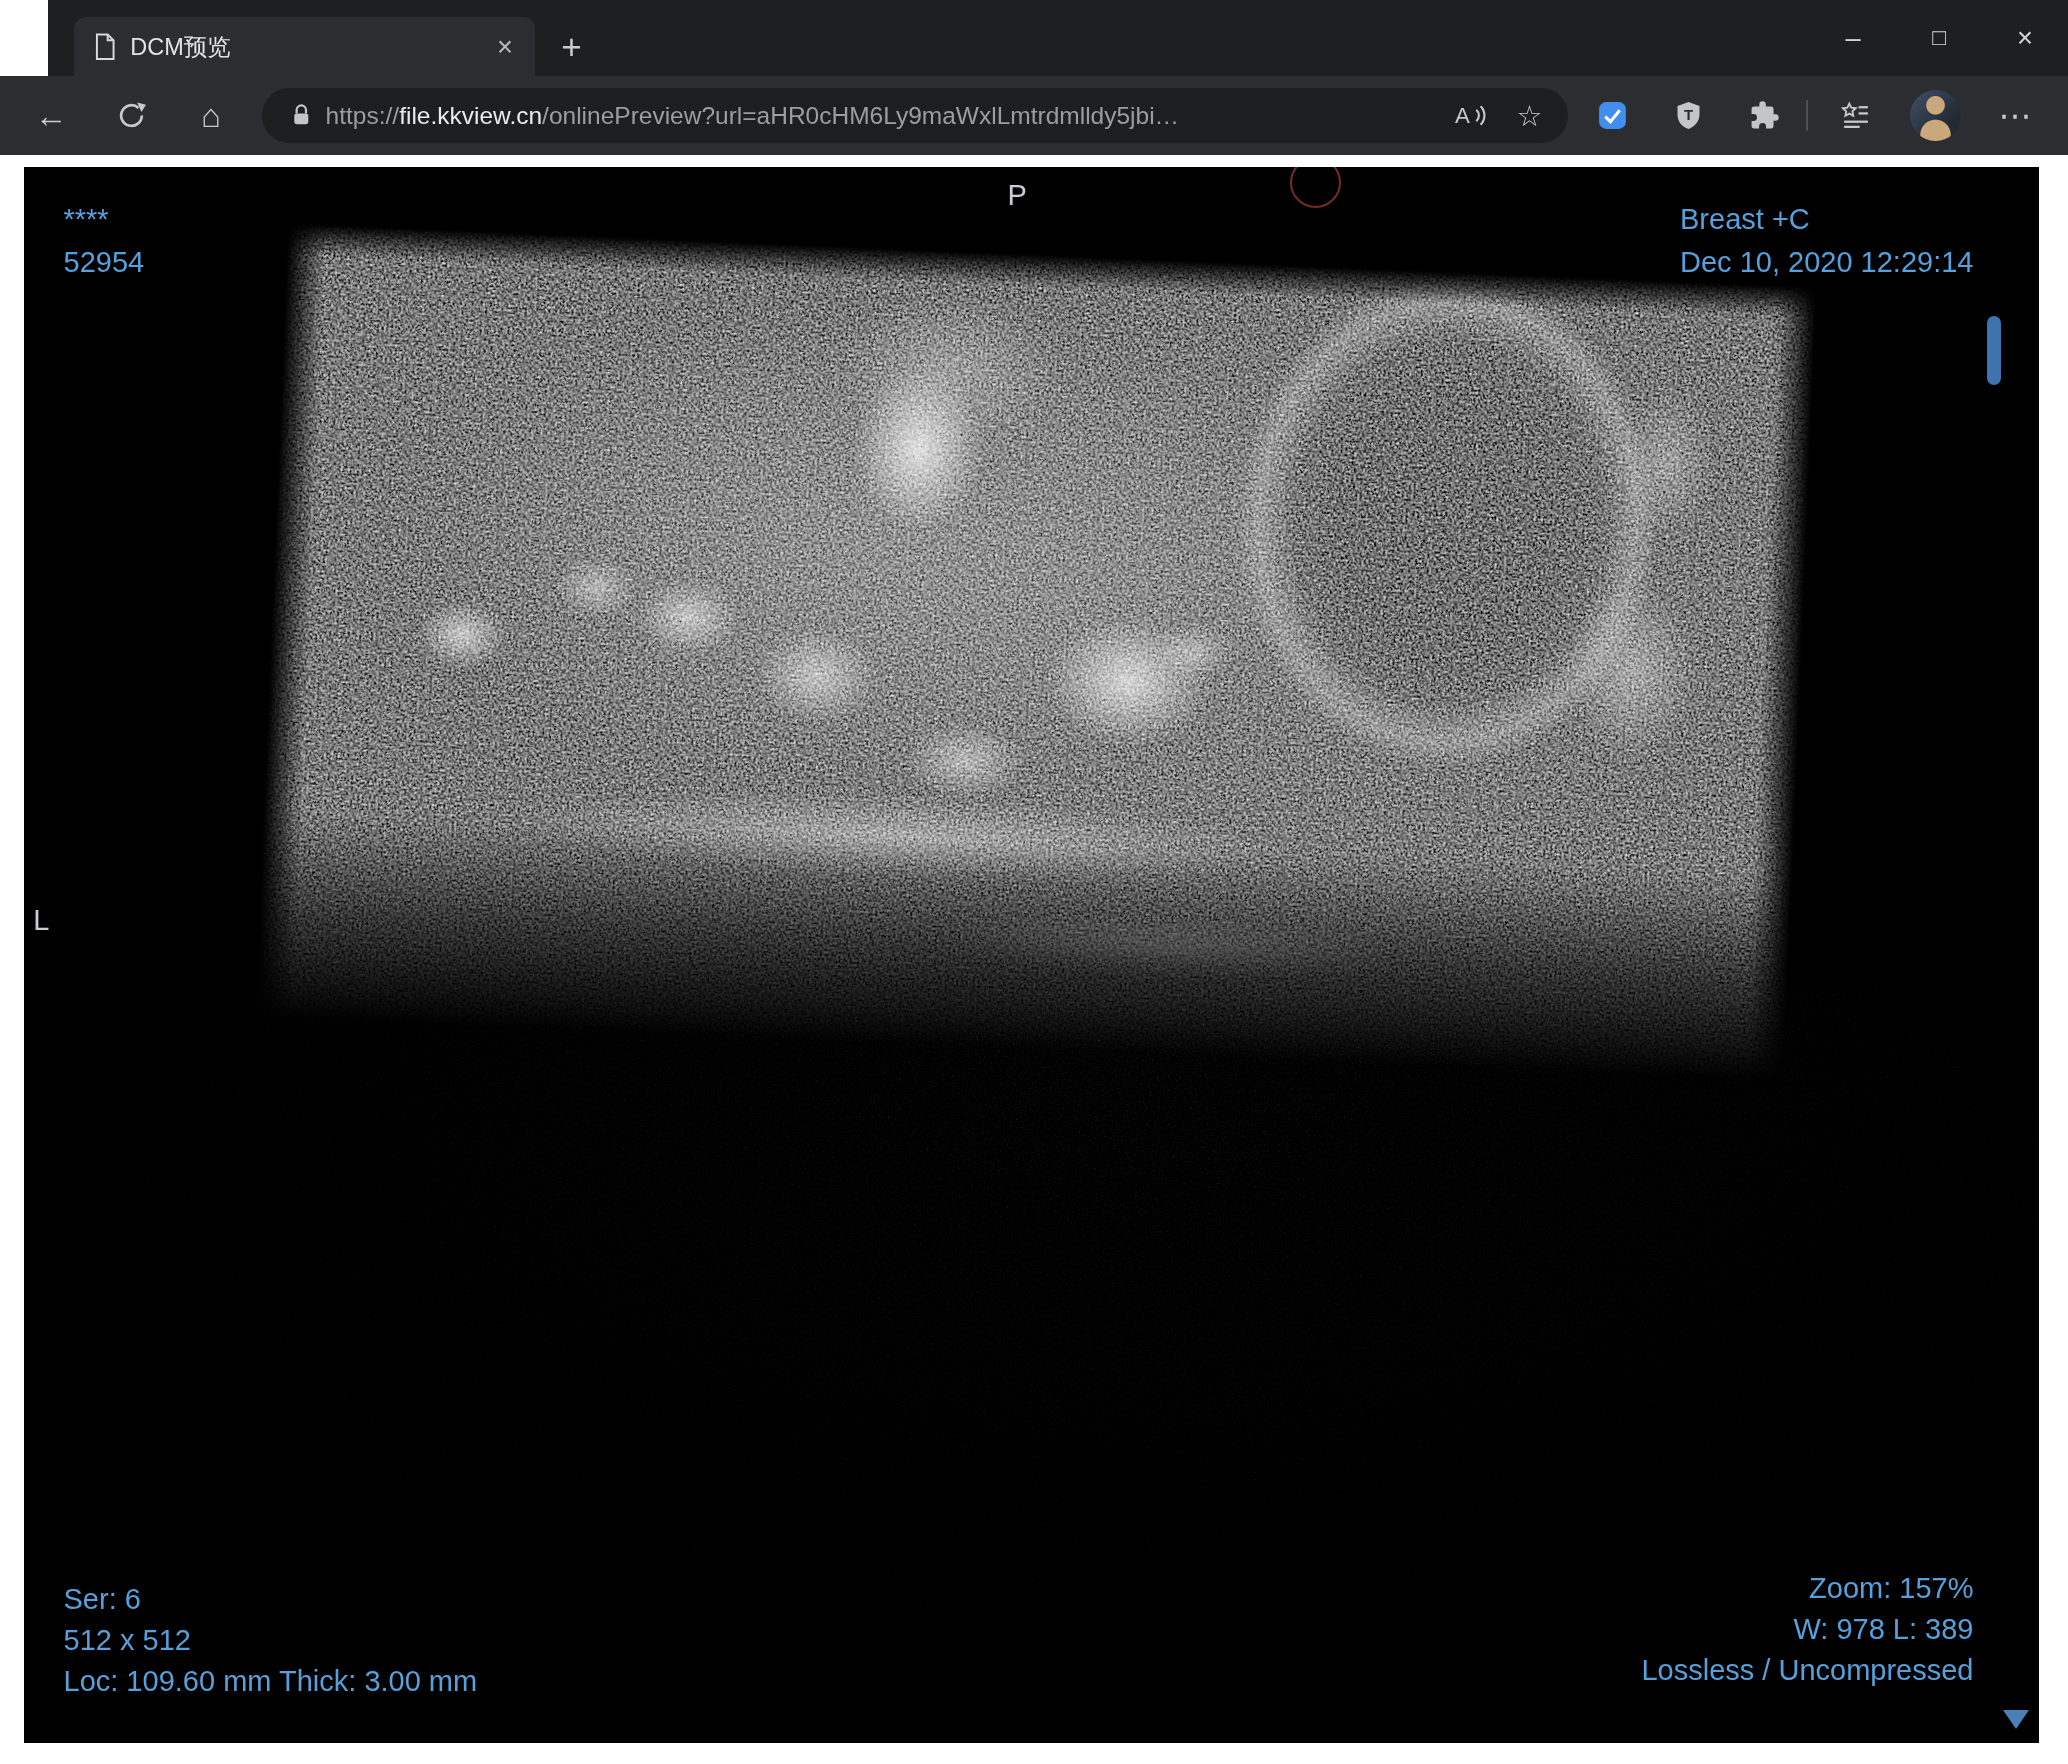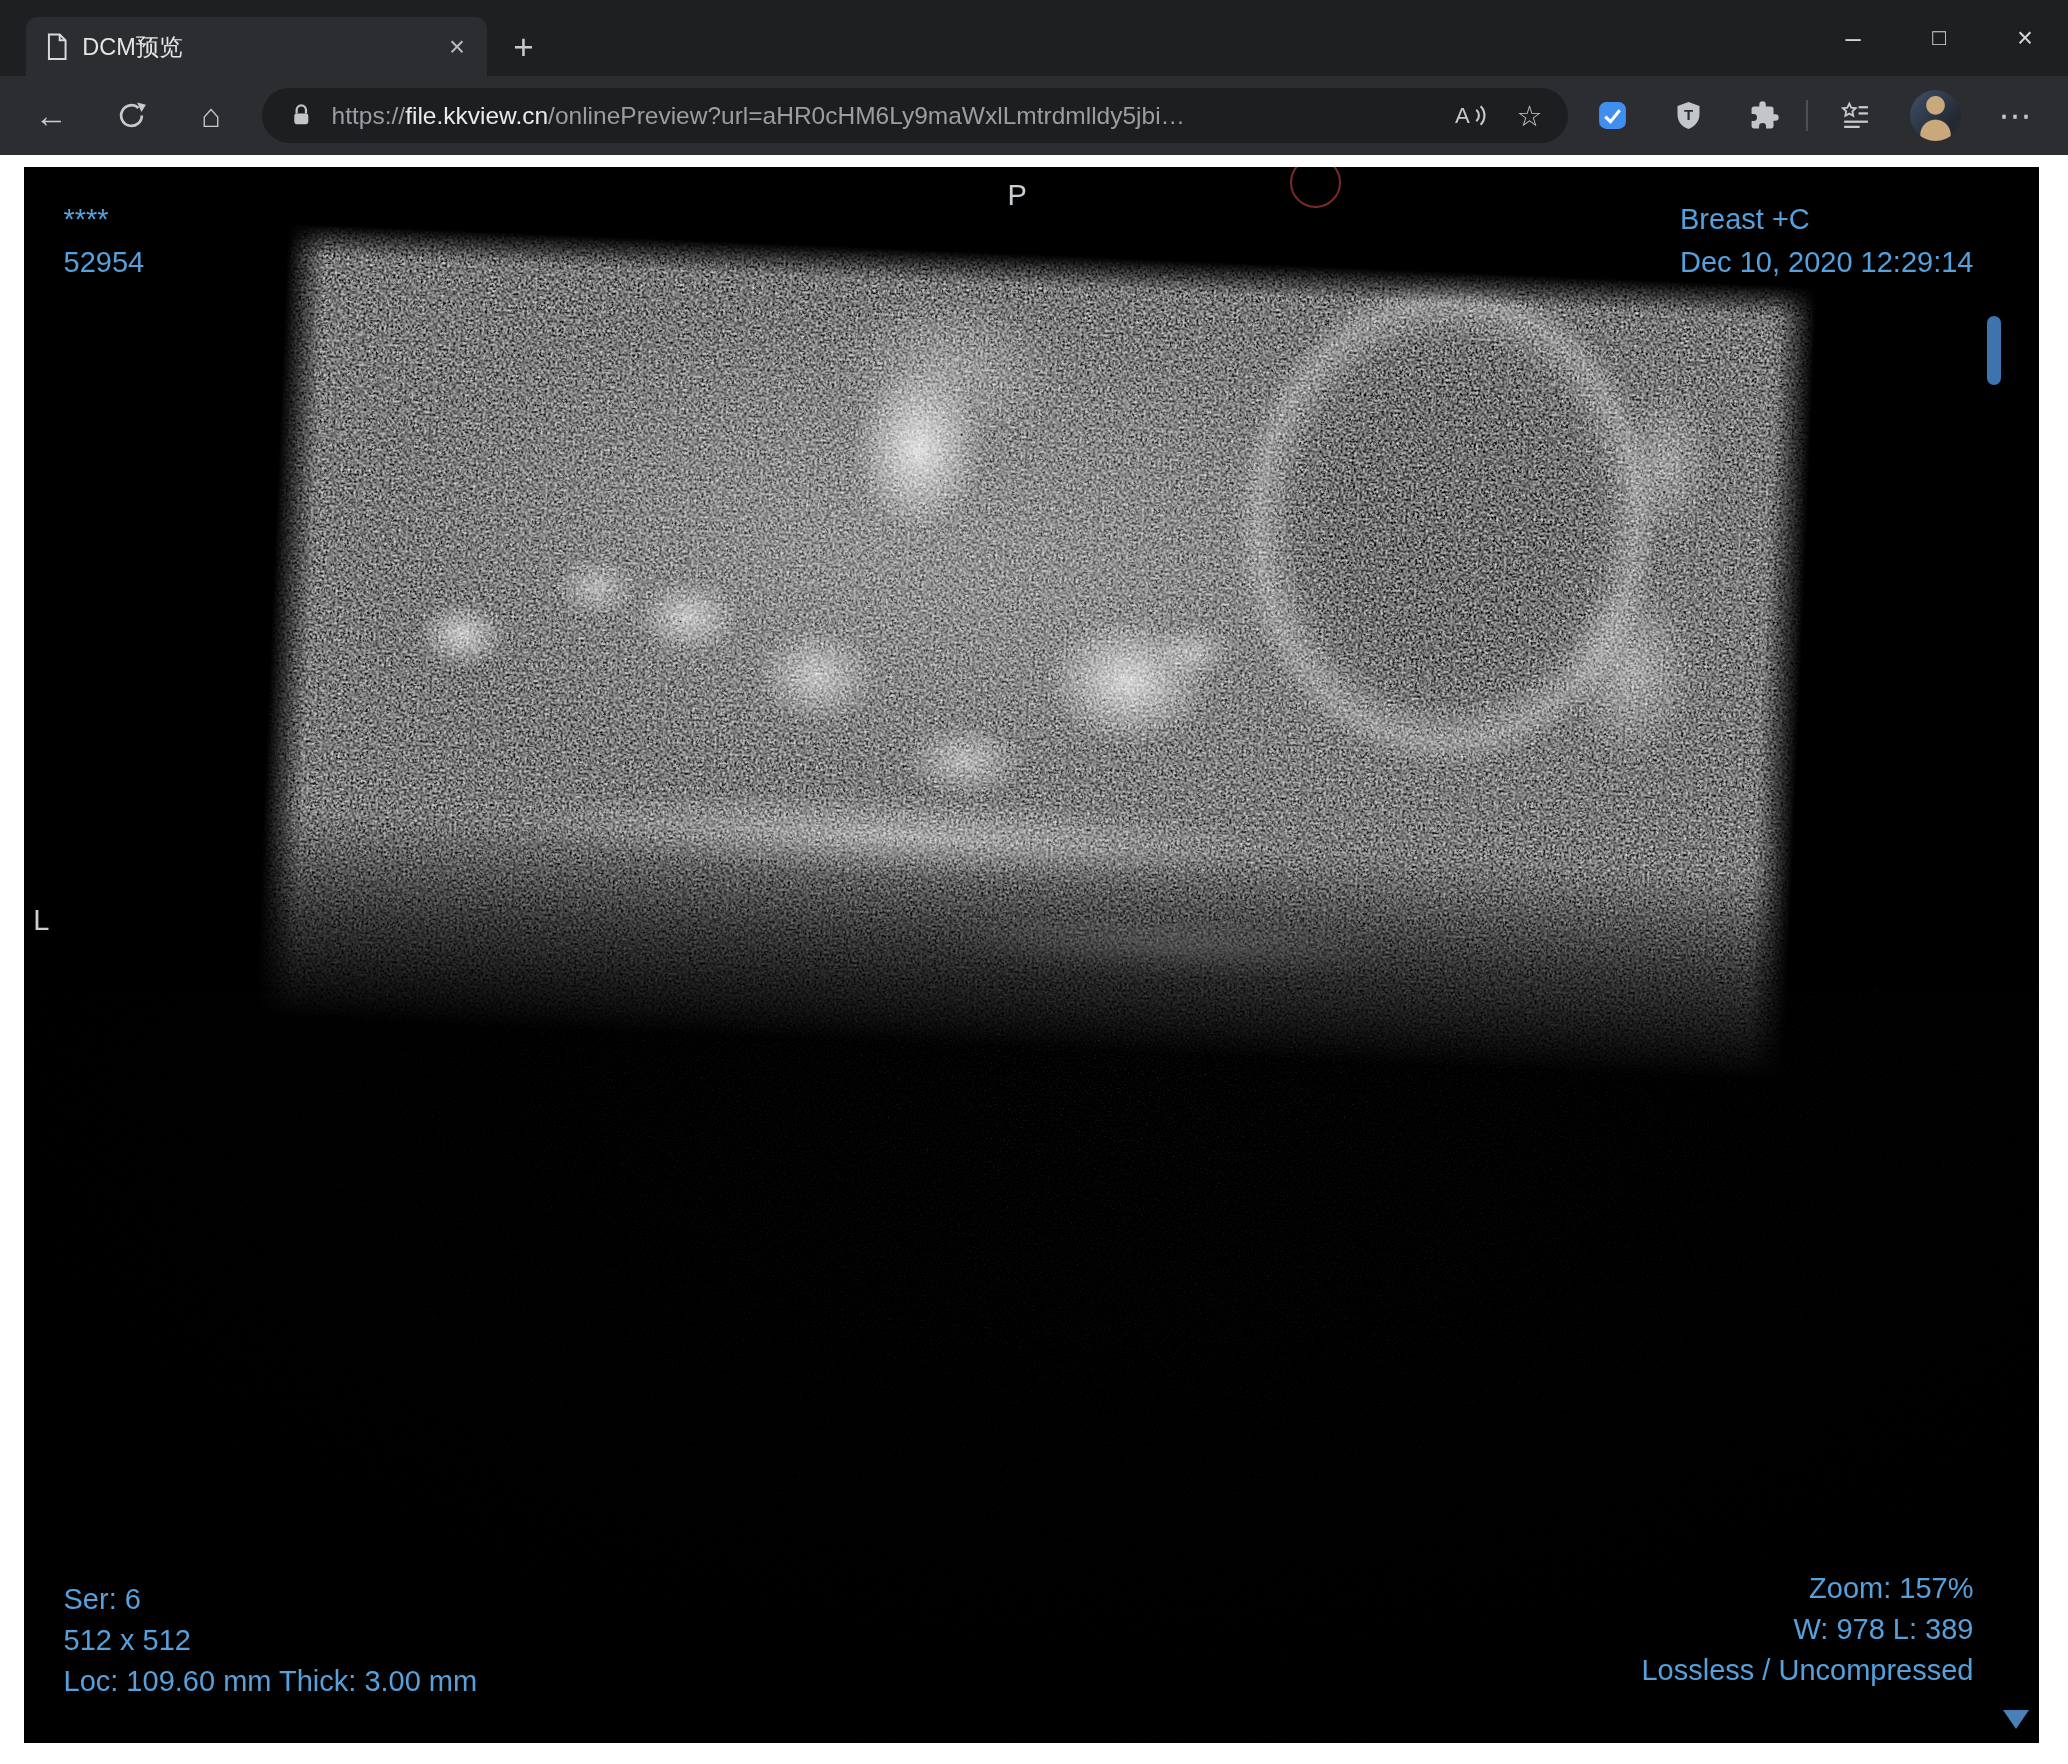--- a/index.html
+++ b/index.html
@@ -1,40 +1,40 @@
 <!DOCTYPE html>
 <html><head>
 <meta charset="utf-8">
 <style>
   * { margin:0; padding:0; box-sizing:border-box; }
   html,body { width:2068px; height:1764px; background:#ffffff; overflow:hidden;
               font-family:"Liberation Sans", sans-serif; }
 
   
-  .titlebar { position:relative; height:76px; background:#1d1f21; }
+  .titlebar { position:relative; height:76px; background:#1d1f21;margin-left:48px; }
   .tab { position:absolute; left:25.5px; bottom:0; width:461px; height:59px;
          background:#2b2d30; border-radius:11.8px 11.8px 0 0;
          display:flex; align-items:center; padding:0 15.7px 0 19.6px; gap:13.7px; }
   .tab-title { color:#e3e4e6; font-size:23.5px; flex:1; white-space:nowrap; overflow:hidden; }
   .tab-close { color:#b9bbbe; font-size:27.4px; padding:0 5.9px; line-height:1; }
   .newtab { position:absolute; left:502px; bottom:7.8px; width:43px; height:43px;
             color:#c7c9cb; font-size:35px; display:flex; align-items:center; justify-content:center; }
   .wincontrols { position:absolute; right:0; top:0; height:76px; display:flex; }
   .winbtn { width:86px; height:100%; display:flex; align-items:center; justify-content:center;
             color:#d2d4d6; font-size:27.4px; }
   .winbtn.max { font-size:22.5px; }
 
   .navbar { height:79px; background:#2b2d30; display:flex; align-items:center;
             padding:0 27.4px 0 25.5px; }
   .navicon { min-width:51px; height:51px; display:flex; align-items:center; justify-content:center;
              color:#c7c9cb; font-size:33px; border-radius:7.8px; }
   .navicon + .navicon { margin-left:29px; }
   .addressbar { flex:1; height:55px; background:#1c1e20; border-radius:27.4px;
                 display:flex; align-items:center; margin:0 25.5px 0 25.5px;
-                padding:0 25.5px 0 29px; gap:20px; min-width:0; }
+                padding:0 25.5px 0 29px; gap:14px; min-width:0; }
   .url { flex:1; font-size:24.5px; color:#9a9ea3; white-space:nowrap; overflow:hidden; min-width:0; }
   .url .host { color:#e9eaec; }
   .pill-icons { display:flex; align-items:center; gap:29px; }
   .pillbtn { display:flex; align-items:center; justify-content:center; color:#c7c9cb; font-size:29px; }
   .ext-icons { display:flex; align-items:center; gap:37px; margin-right:21.6px; }
   .extbtn { display:flex; align-items:center; justify-content:center; width:39px; height:39px; }
   .divider { width:2px; height:31px; background:#4c5054; margin-right:21.6px; }
   .avatar { width:51px; height:51px; border-radius:50%; margin:0 29px;
             background:
               radial-gradient(circle at 50% 30%, #c9a87c 0 8.8px, rgba(0,0,0,0) 9.8px),

